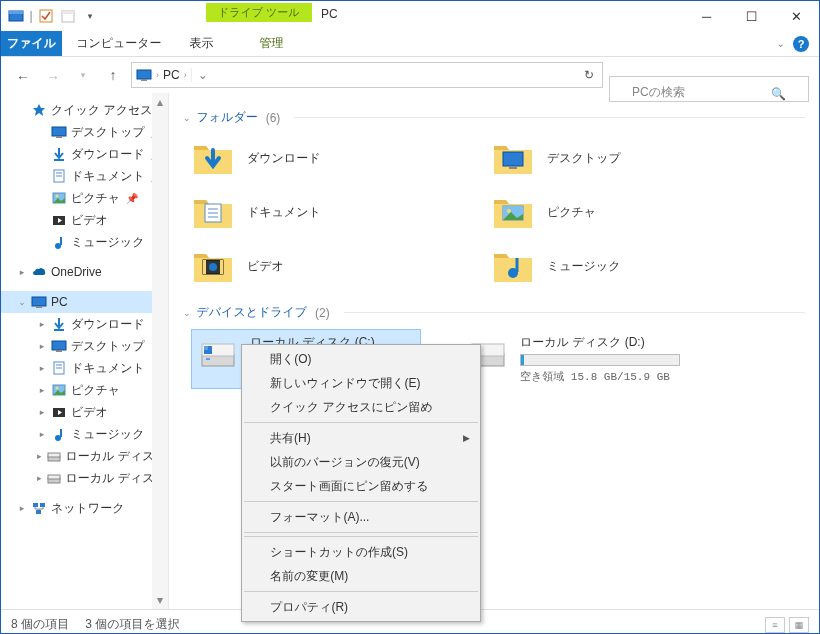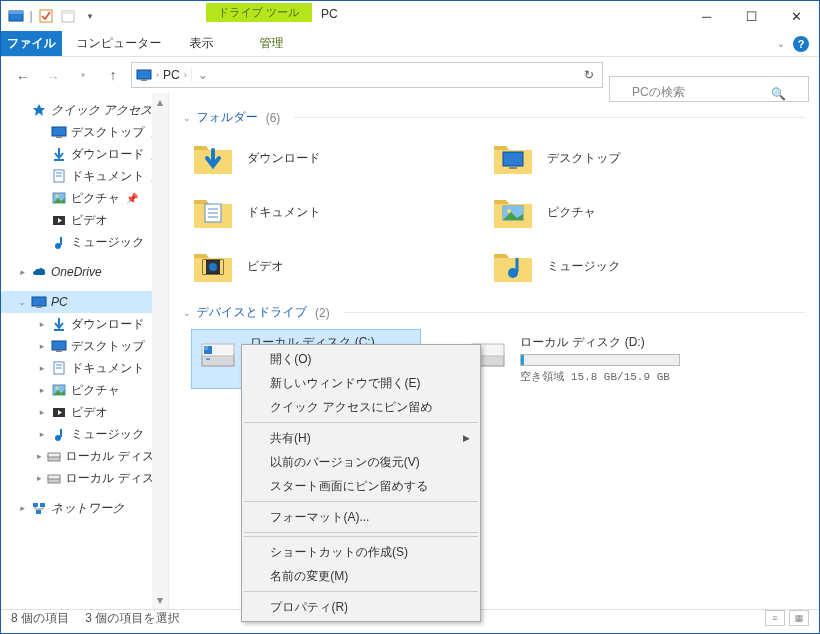--- a/index.html
+++ b/index.html
@@ -36,21 +36,21 @@
 .addrbox .dropdown-chev { color: #888; padding: 0 6px; border-left: 1px solid #eee;}
 .searchbox { width: 200px; height: 26px; border: 1px solid #ccc; display: flex; align-items: flex-end; padding: 0 22px; color: #888; margin-top: 27px; }
 .searchbox .search-icon { margin-left: auto; color: #888; }
 
 
 .main { display: flex; height: calc(100% - 30px - 26px - 36px - 24px); }
 .sidebar { width: 168px; border-right: 1px solid #e8e8e8; overflow: hidden; position: relative; padding-top: 6px; }
 .sidebar-scroll { position: absolute; right: 0; top: 0; bottom: 0; width: 16px; background: #f5f5f5; display:flex; flex-direction:column; justify-content:space-between; align-items:center; color:#888; font-size:9px; padding:2px 0;}
 .tree { }
 .tree-item { display: flex; align-items: center; height: 22px; padding-left: 8px; gap: 4px; font-size: 12px; color: #333; white-space: nowrap; }
-.tree-item.l1 { padding-left: 16px; font-style: italic; }
+.tree-item.l1 { padding-left: 16px; }
 .tree-item.l2 { padding-left: 36px; }
 .tree-item.selected { background: #cde8ff; }
 .tree-caret { width: 10px; color: #888; font-size: 9px; text-align:center;}
 .tree-icon { width: 16px; height: 16px; display: flex; align-items: center; justify-content: center; flex-shrink:0;}
 .pin { color: #888; font-size: 10px; margin-left: 2px; }
 
 
 .content { flex: 1; padding: 10px 14px; overflow: hidden; position: relative; }
 .group-hdr { display: flex; align-items: center; gap: 6px; color: #1a5fb4; font-size: 13px; margin: 6px 0 8px 0; }
 .group-caret { font-size: 9px; color: #888; }
@@ -71,21 +71,21 @@
 .drive-bar-fill { height:100%; background:#26a0da; }
 .drive-free { font-size: 11px; color: #666; font-family: Liberation Mono, monospace; }
 
 
 .ctxmenu { position: absolute; left: 240px; top: 343px; width: 240px; background: #f2f2f2; border: 1px solid #aaa; box-shadow: 2px 2px 4px rgba(0,0,0,0.25); z-index: 100; padding: 2px 0;}
 .ctxitem { height: 24px; display: flex; align-items: center; padding: 0 28px 0 28px; font-size: 12px; color: #333; position:relative;}
 .ctxitem .sub-arrow { position:absolute; right:10px; font-size:9px; color:#555;}
 .ctxsep { height: 1px; background: #ccc; margin: 3px 2px; }
 
 
-.statusbar { position: absolute; bottom: 0; left: 0; right: 0; height: 24px; border-top: 1px solid #e0e0e0; display: flex; align-items: flex-start; padding: 0 10px; gap: 16px; font-size: 11px; color: #555; }
+.statusbar { position: absolute; bottom: 0; left: 0; right: 0; height: 24px; border-top: 1px solid #e0e0e0; display: flex; align-items: flex-end; padding: 0 10px; gap: 16px; font-size: 11px; color: #555; }
 .statusbar .right { margin-left: auto; display:flex; gap:4px;}
 .viewbtn { width:20px; height:16px; border:1px solid #ccc; display:flex; align-items:center; justify-content:center; font-size:9px; color:#888;}
 
 </style>
 </head>
 <body>
 
 <div class="titlebar">
   <div class="qat">
     <div class="qat-icon">

